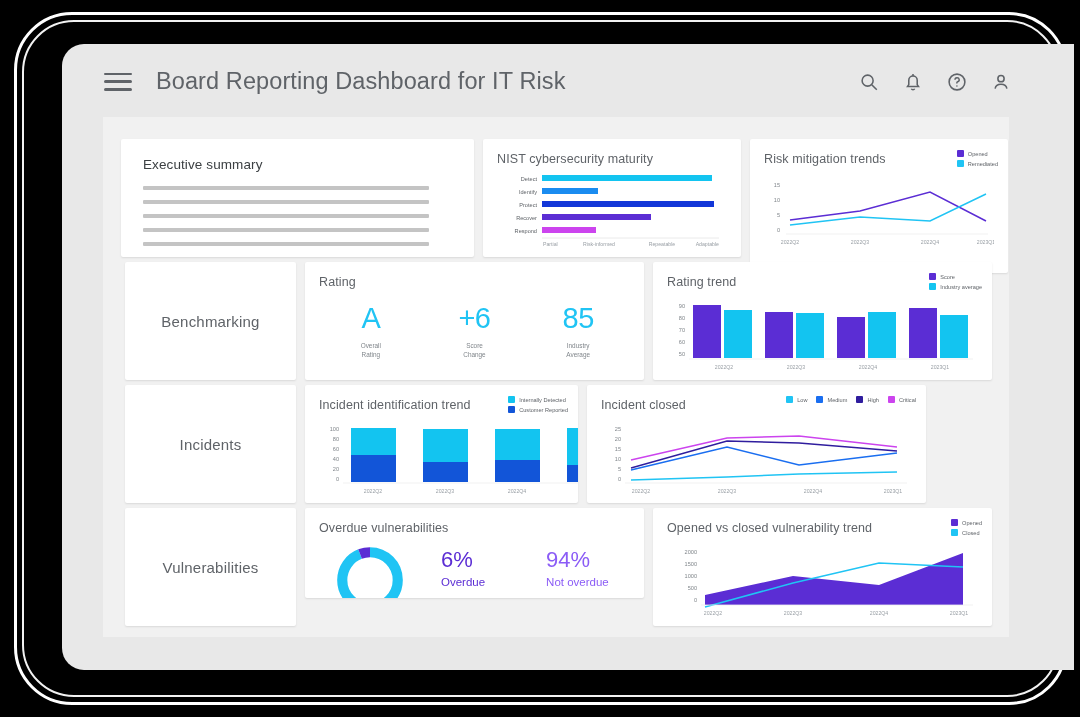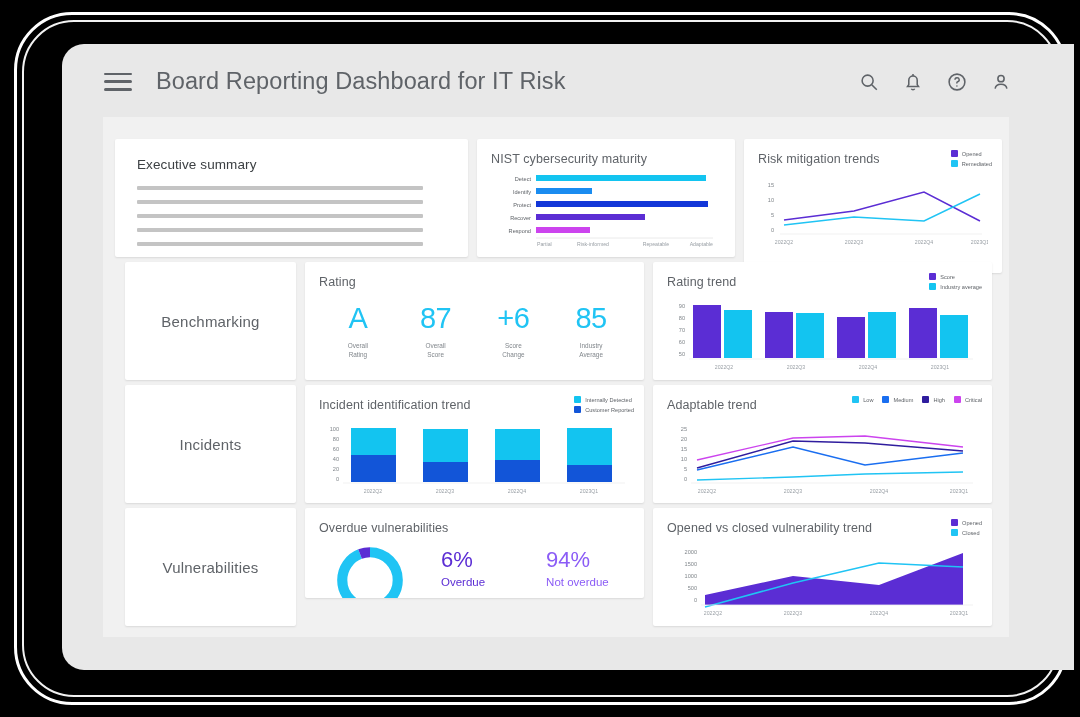--- a/index.html
+++ b/index.html
@@ -161,21 +161,21 @@
       </svg>
       <svg class="hicon" viewBox="0 0 24 24" fill="none" stroke="currentColor" stroke-width="1.7">
         <circle cx="12" cy="8.4" r="3.4"></circle>
         <path d="M5.6 19.2c.5-3.1 3.3-4.8 6.4-4.8s5.9 1.7 6.4 4.8"></path>
       </svg>
     </div>
   </div>
 
   <div class="canvas">
 
-    <div class="row" style="left:12px; top:22px;">
+    <div class="row" style="left:18px; top:22px;">
 
       <div class="card summary-card">
         <div class="summary-col">
           <div class="sum-head">Executive summary</div>
           <div class="line" style="width:92%"></div>
           <div class="line" style="width:92%"></div>
           <div class="line" style="width:92%"></div>
           <div class="line" style="width:92%"></div>
           <div class="line" style="width:92%"></div>
         </div>
@@ -249,27 +249,20 @@
         <div class="card-title">Rating</div>
         <div class="rating-row">
           <div class="rating-item">
             <div class="rating-value">A</div>
             <div class="rating-caption">
               <span>Overall</span><br>
               <span>Rating</span>
             </div>
           </div>
           <div class="rating-item">
-            <div class="rating-value">87</div>
-            <div class="rating-caption">
-              <span>Overall</span><br>
-              <span>Score</span>
-            </div>
-          </div>
-          <div class="rating-item">
             <div class="rating-value">+6</div>
             <div class="rating-caption">
               <span>Score</span><br>
               <span>Change</span>
             </div>
           </div>
           <div class="rating-item">
             <div class="rating-value">85</div>
             <div class="rating-caption">
               <span>Industry</span><br>
@@ -318,21 +311,21 @@
           </g>
         </svg>
       </div>
     </div>
 
     <div class="row" style="left:22px; top:268px;">
       <div class="card cat-card" style="height:118px">
         <div class="cat-label">Incidents</div>
       </div>
 
-      <div class="card chart-card" style="width:339px;height:118px">
+      <div class="card chart-card" style="width:273px;height:118px">
         <div class="card-title">Incident identification trend</div>
         <div class="legend">
           <div class="legend-item">
             <span class="swatch" style="background:#13c4f0"></span>
             <span class="legend-label">Internally Detected</span>
           </div>
           <div class="legend-item">
             <span class="swatch" style="background:#1255d8"></span>
             <span class="legend-label">Customer Reported</span>
           </div>
@@ -360,21 +353,21 @@
           <g>
             <text class="tick" x="54" y="71" text-anchor="middle">2022Q2</text>
             <text class="tick" x="126" y="71" text-anchor="middle">2022Q3</text>
             <text class="tick" x="198" y="71" text-anchor="middle">2022Q4</text>
             <text class="tick" x="270" y="71" text-anchor="middle">2023Q1</text>
           </g>
         </svg>
       </div>
 
       <div class="card chart-card" style="width:339px;height:118px">
-        <div class="card-title">Adaptable trend</div>
+        <div class="card-title">Incident closed</div>
         <div class="legend horizontal">
           <div class="legend-item">
             <span class="swatch" style="background:#20c4f4"></span>
             <span class="legend-label">Low</span>
           </div>
           <div class="legend-item">
             <span class="swatch" style="background:#1a6ef0"></span>
             <span class="legend-label">Medium</span>
           </div>
           <div class="legend-item">

